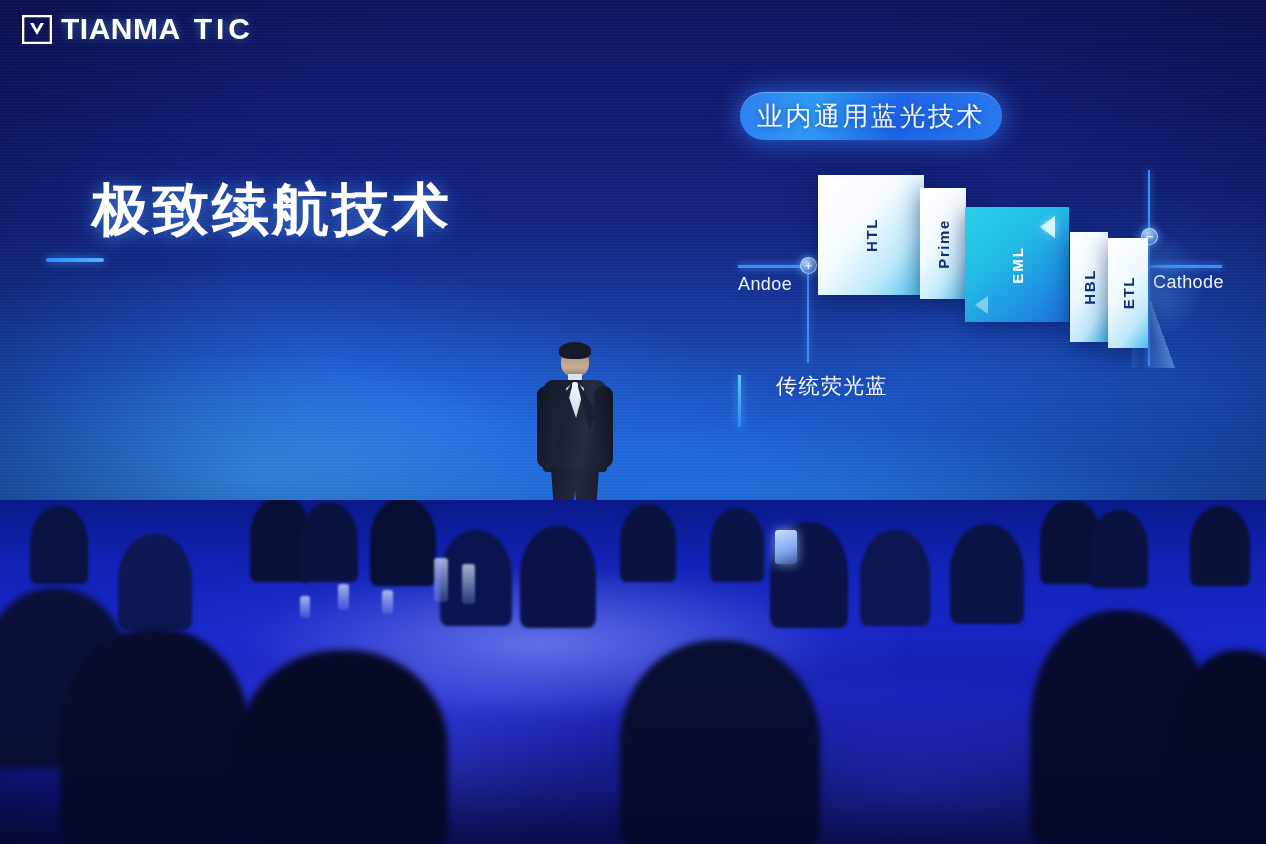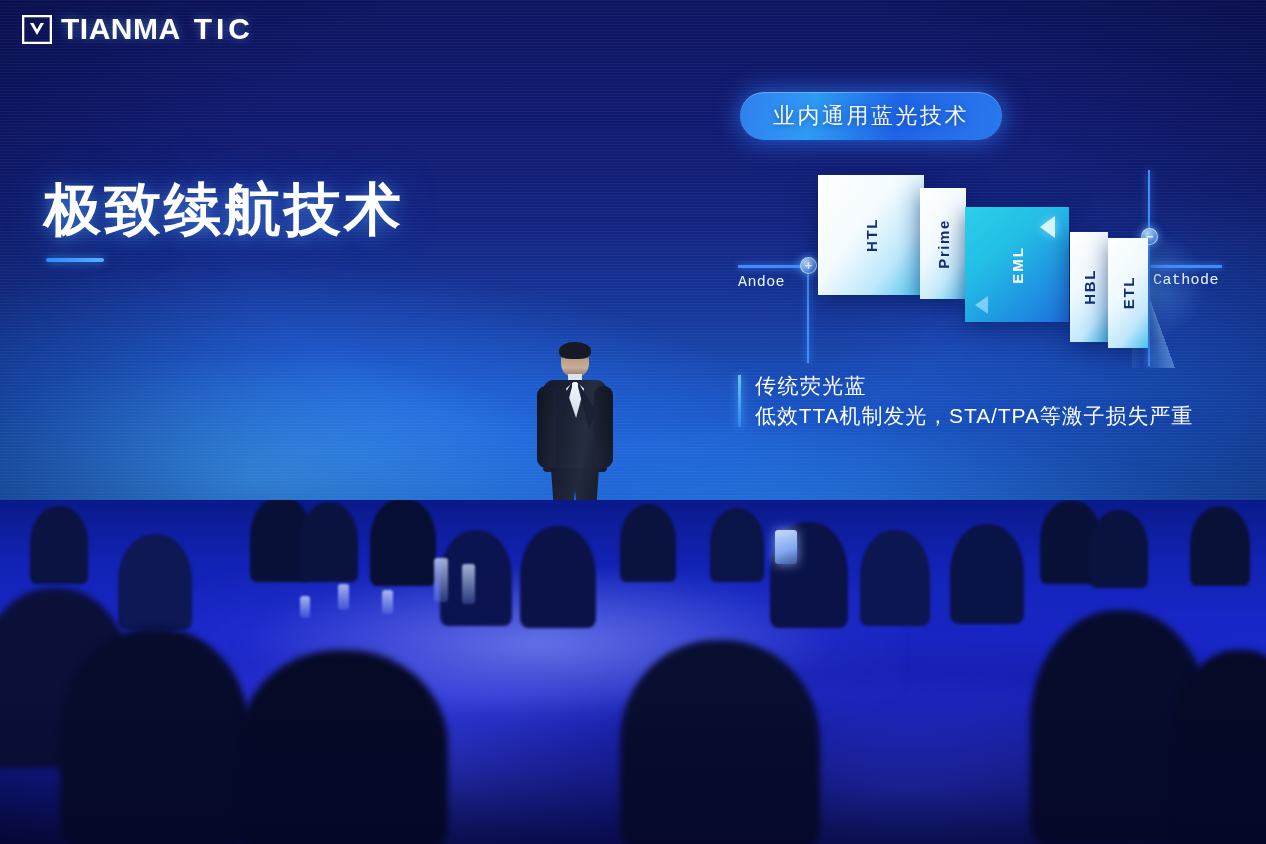--- a/index.html
+++ b/index.html
@@ -40,20 +40,21 @@
     color:#fff;font-size:30px;font-weight:700;letter-spacing:.5px;line-height:1;
     text-shadow:0 0 10px rgba(120,190,255,.45);
   }
   .logo-text .tic{letter-spacing:4px;margin-left:13px;font-weight:600;}
 
   
   .headline-wrap{position:absolute;left:44px;top:178px;z-index:6;}
   .headline{
     color:#ffffff;font-size:57px;font-weight:700;line-height:1.12;letter-spacing:3px;
     text-shadow:0 2px 16px rgba(90,170,255,.55), 0 0 44px rgba(40,110,230,.40);
+    margin-left:48px;
   }
   .headline-rule{
     width:58px;height:4px;margin:16px 0 11px 2px;border-radius:2px;
     background:linear-gradient(90deg,#2f8bff,#59b2ff);
     box-shadow:0 0 10px rgba(70,160,255,.8);
   }
   .subhead{
     color:#eaf4ff;font-size:26px;font-weight:400;letter-spacing:1.2px;
     text-shadow:0 1px 10px rgba(60,140,240,.55);
   }
@@ -67,21 +68,21 @@
 
   
   .pill{
     position:absolute;left:740px;top:92px;z-index:6;
     width:262px;height:48px;border-radius:26px;
     display:flex;align-items:center;justify-content:center;
     background:linear-gradient(100deg,#2f7ff0 0%,#2e9bf5 28%,#1f63e6 60%,#2a79ef 100%);
     box-shadow:0 0 26px rgba(50,130,255,.75), inset 0 1px 0 rgba(255,255,255,.28);
   }
   .pill span{
-    color:#f2f9ff;font-size:22px;letter-spacing:2.5px;font-weight:400;
+    color:#f2f9ff;font-size:26px;letter-spacing:2.5px;font-weight:400;
     text-shadow:0 1px 6px rgba(10,40,120,.6);
   }
 
   
   .diagram{position:absolute;left:730px;top:160px;width:520px;height:210px;z-index:5;}
 
   .axis-line{position:absolute;background:#3e8dff;box-shadow:0 0 7px rgba(70,150,255,.85);}
   .anode-bar{left:8px;top:105px;width:70px;height:3px;}
   .anode-vert{left:77px;top:105px;width:2px;height:98px;}
   .cathode-vert{left:418px;top:10px;width:2px;height:196px;}
@@ -92,23 +93,22 @@
     background:radial-gradient(circle at 35% 30%,#bfe0ff,#1e63d8);
     border:1px solid rgba(210,235,255,.9);
     box-shadow:0 0 9px rgba(90,170,255,.95);
     display:flex;align-items:center;justify-content:center;
     color:#ffffff;font-size:13px;font-weight:700;line-height:1;
   }
   .node-anode{left:70px;top:97px;}
   .node-cathode{left:411px;top:68px;}
 
   .axis-label{
-    position:absolute;color:#e8f3ff;font-size:15px;letter-spacing:.4px;
+    position:absolute;color:#e8f3ff;font-size:18px;letter-spacing:.4px;
     text-shadow:0 1px 6px rgba(20,60,160,.9);
-    font-family:Liberation Mono, monospace;
   }
   .label-anode{left:8px;top:114px;}
   .label-cathode{left:423px;top:112px;}
 
   .cathode-glow{
     position:absolute;left:402px;top:58px;width:130px;height:150px;
     background:
       conic-gradient(from 160deg at 10% 45%, rgba(150,210,255,.42) 0deg, rgba(150,210,255,0) 22deg,
         rgba(150,210,255,.30) 40deg, rgba(150,210,255,0) 58deg, rgba(150,210,255,.34) 76deg,
         rgba(150,210,255,0) 96deg, rgba(150,210,255,.26) 112deg, rgba(150,210,255,0) 140deg),
@@ -154,21 +154,21 @@
   }
 
   
   .caption{position:absolute;left:738px;top:371px;z-index:6;padding-left:17px;}
   .caption::before{
     content:"";position:absolute;left:0;top:4px;width:3px;height:52px;
     background:linear-gradient(180deg,#63c7ff,#2d84f2);
     box-shadow:0 0 8px rgba(80,180,255,.9);
   }
   .cap-l1{color:#ffffff;font-size:21px;letter-spacing:1.4px;line-height:1.42;
-    text-shadow:0 1px 8px rgba(20,70,180,.75);}
+    text-shadow:0 1px 8px rgba(20,70,180,.75);margin-left:21px;}
   .cap-l2{color:#ffffff;font-size:21px;letter-spacing:.9px;line-height:1.42;
     text-shadow:0 1px 8px rgba(20,70,180,.75);}
 
   
   .stage-floor{
     position:absolute;left:0;top:506px;width:1266px;height:48px;
     background:linear-gradient(180deg,#0b2f86 0%,#0a2a78 38%,#07205e 100%);
   }
   .stage-edge{
     position:absolute;left:0;top:504px;width:1266px;height:4px;
@@ -276,21 +276,20 @@
       <div class="layer layer-hbl">
         <span>HBL</span>
       </div>
       <div class="layer layer-etl">
         <span>ETL</span>
       </div>
     </div>
 
     <div class="caption">
       <div class="cap-l1">传统荧光蓝</div>
-      <div class="cap-l2">低效TTA机制发光，STA/TPA等激子损失严重</div>
     </div>
 
     <div class="vig"></div>
   </div>
 
   <div class="stage-edge"></div>
   <div class="stage-floor"></div>
 
   <div class="presenter">
     <div class="p-head"></div>

